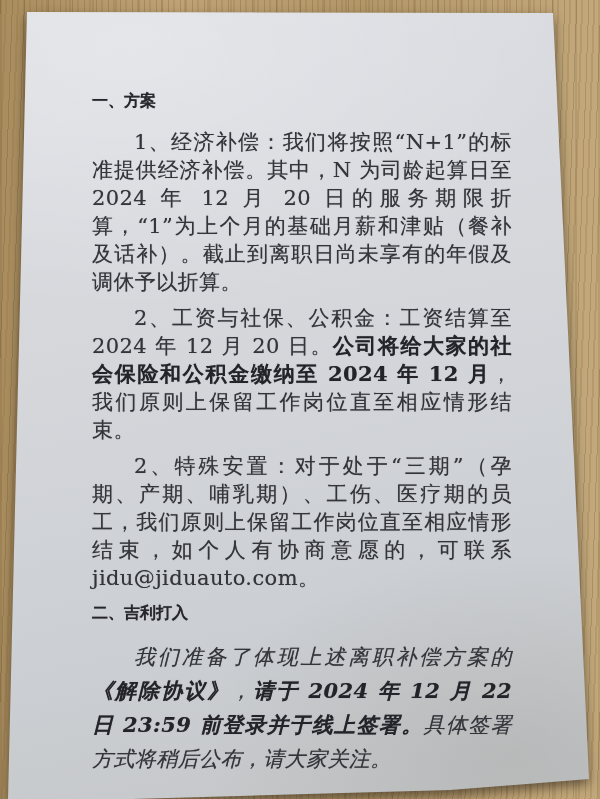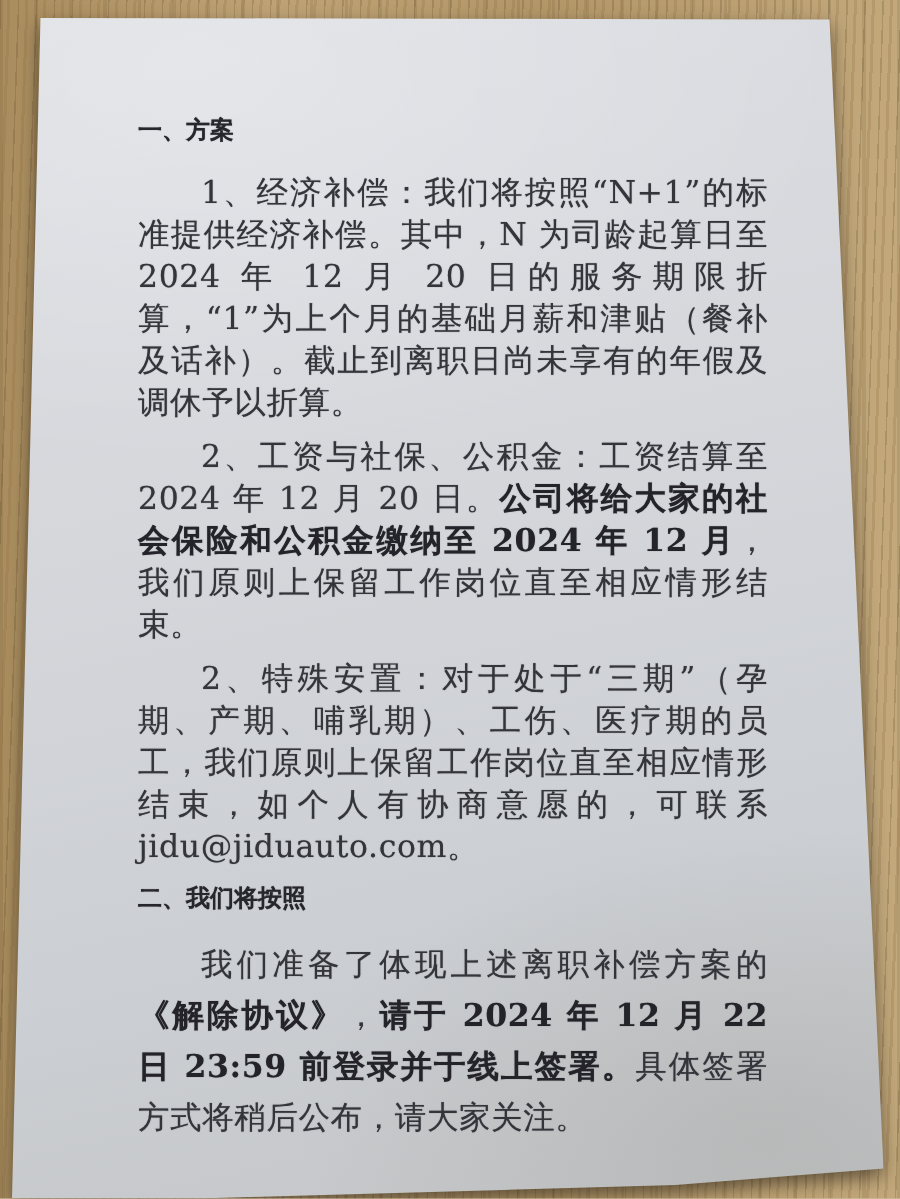--- a/index.html
+++ b/index.html
@@ -33,53 +33,53 @@
   .paper {
     position: absolute; inset: 0;
     clip-path: polygon(27px 12px, 553px 13px, 589px 779px, 450px 790px, 132px 799px, 8px 799px);
     background:
       radial-gradient(120% 55% at 22% 6%, rgba(255,255,255,0.28), rgba(255,255,255,0) 60%),
       radial-gradient(80% 40% at 85% 95%, rgba(120,115,105,0.18), rgba(0,0,0,0) 65%),
       linear-gradient(168deg, #dcdee3 0%, #d5d7db 40%, #cccfd3 72%, #c4c6c8 100%);
   }
   .content {
     position: absolute;
-    left: 92px; top: 74px; width: 420px;
+    left: 92px; top: 88px; width: 420px;
     color: #34353b;
     text-shadow: 0 0 0.7px rgba(40,40,48,0.55);
   }
   .content h3 {
     font-size: 16px; line-height: 26px;
     font-weight: 700; color: #26262c;
     margin: 0 0 14px 0;
   }
   .content p {
     font-size: 21px; line-height: 28px;
     margin: 0 0 8px 0;
     text-indent: 2em;
     text-align: justify;
     letter-spacing: 0.4px;
   }
   .content p [data-name="bold-run"] {
     font-weight: 700; color: #232329;
   }
   .content p[data-name="paragraph-signing"] {
-    line-height: 34px; margin-top: 0;
+    line-height: 34px; margin-top: 0; font-style: italic;
   }
 </style>
 </head>
 <body>
 
 <div class="stage" data-name="photo-of-document">
   <div class="desk" data-name="wood-desk-background"></div>
   <div class="paper-wrap" data-name="paper-shadow">
     <div class="paper" data-name="paper-sheet">
       <div class="content" id="doc-content" data-name="document-content">
           <h3 data-name="heading-section-1-plan"><span data-name="bold-run">一、方案</span></h3>
           <p data-name="paragraph-1-economic-compensation"><span data-name="text-run">1、经济补偿：我们将按照“N+1”的标准提供经济补偿。其中，N 为司龄起算日至 2024 年 12 月 20 日的服务期限折算，“1”为上个月的基础月薪和津贴（餐补及话补）。截止到离职日尚未享有的年假及调休予以折算。</span></p>
           <p data-name="paragraph-2-salary-social-security"><span data-name="text-run">2、工资与社保、公积金：工资结算至 2024 年 12 月 20 日。</span><span data-name="bold-run">公司将给大家的社会保险和公积金缴纳至 2024 年 12 月</span><span data-name="text-run">，我们原则上保留工作岗位直至相应情形结束。</span></p>
           <p data-name="paragraph-3-special-arrangement"><span data-name="text-run">2、特殊安置：对于处于“三期”（孕期、产期、哺乳期）、工伤、医疗期的员工，我们原则上保留工作岗位直至相应情形结束，如个人有协商意愿的，可联系 jidu@jiduauto.com。</span></p>
-          <h3 data-name="heading-section-2-signing-process"><span data-name="bold-run">二、我们将按照</span></h3>
+          <h3 data-name="heading-section-2-signing-process"><span data-name="bold-run">二、吉利打入</span></h3>
           <p data-name="paragraph-signing"><span data-name="text-run">我们准备了体现上述离职补偿方案的</span><span data-name="bold-run">《解除协议》</span><span data-name="text-run">，</span><span data-name="bold-run">请于 2024 年 12 月 22 日 23:59 前登录并于线上签署。</span><span data-name="text-run">具体签署方式将稍后公布，请大家关注。</span></p>
         </div>
     </div>
   </div>
 </div>
 
 </body></html>

